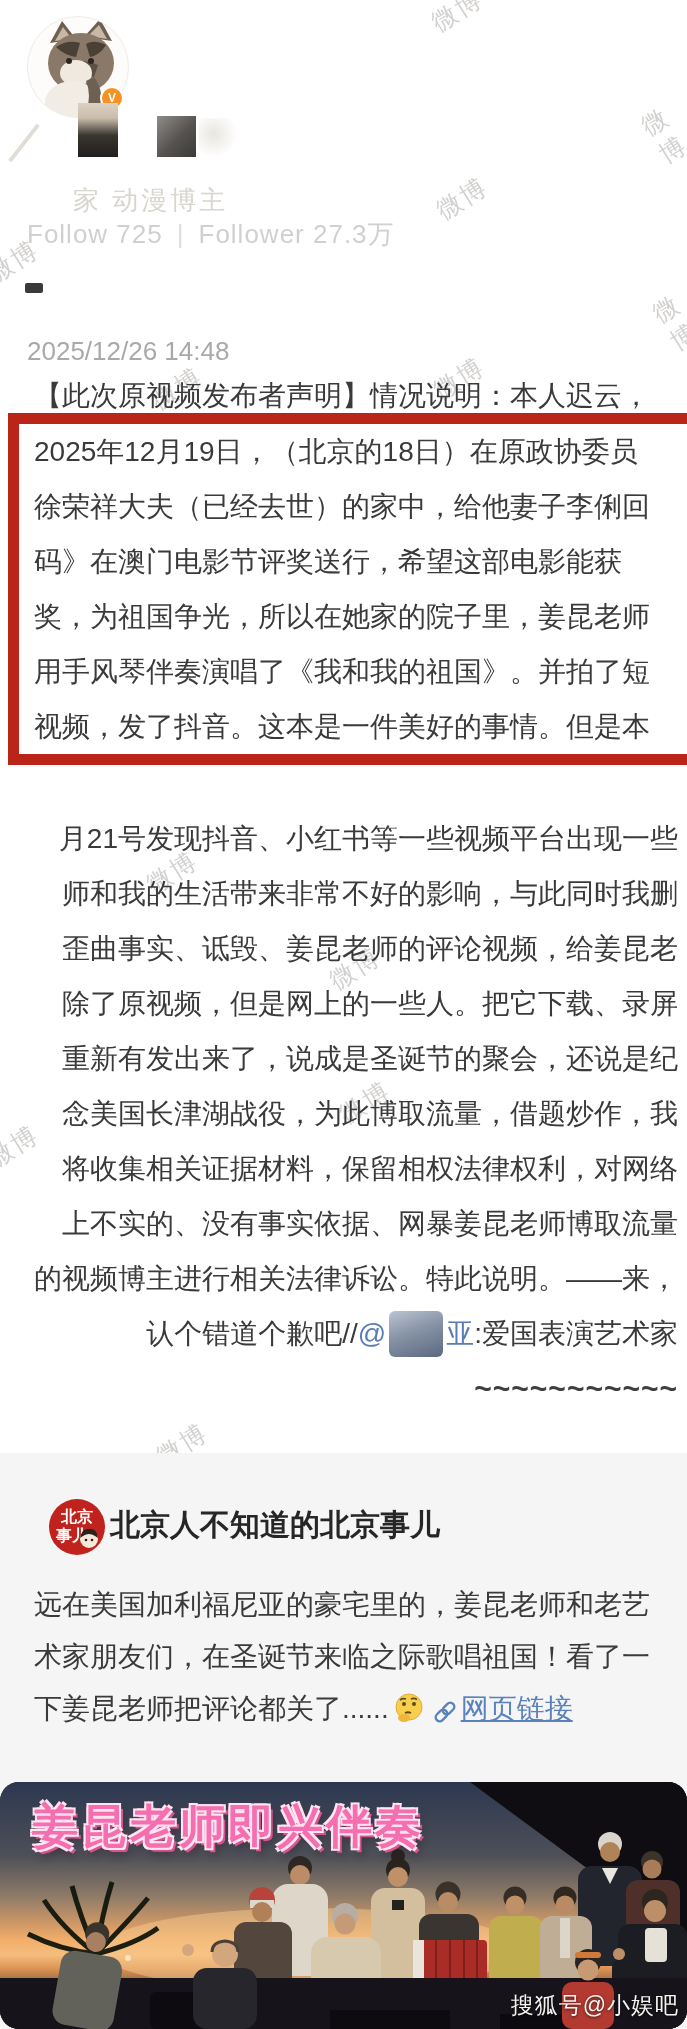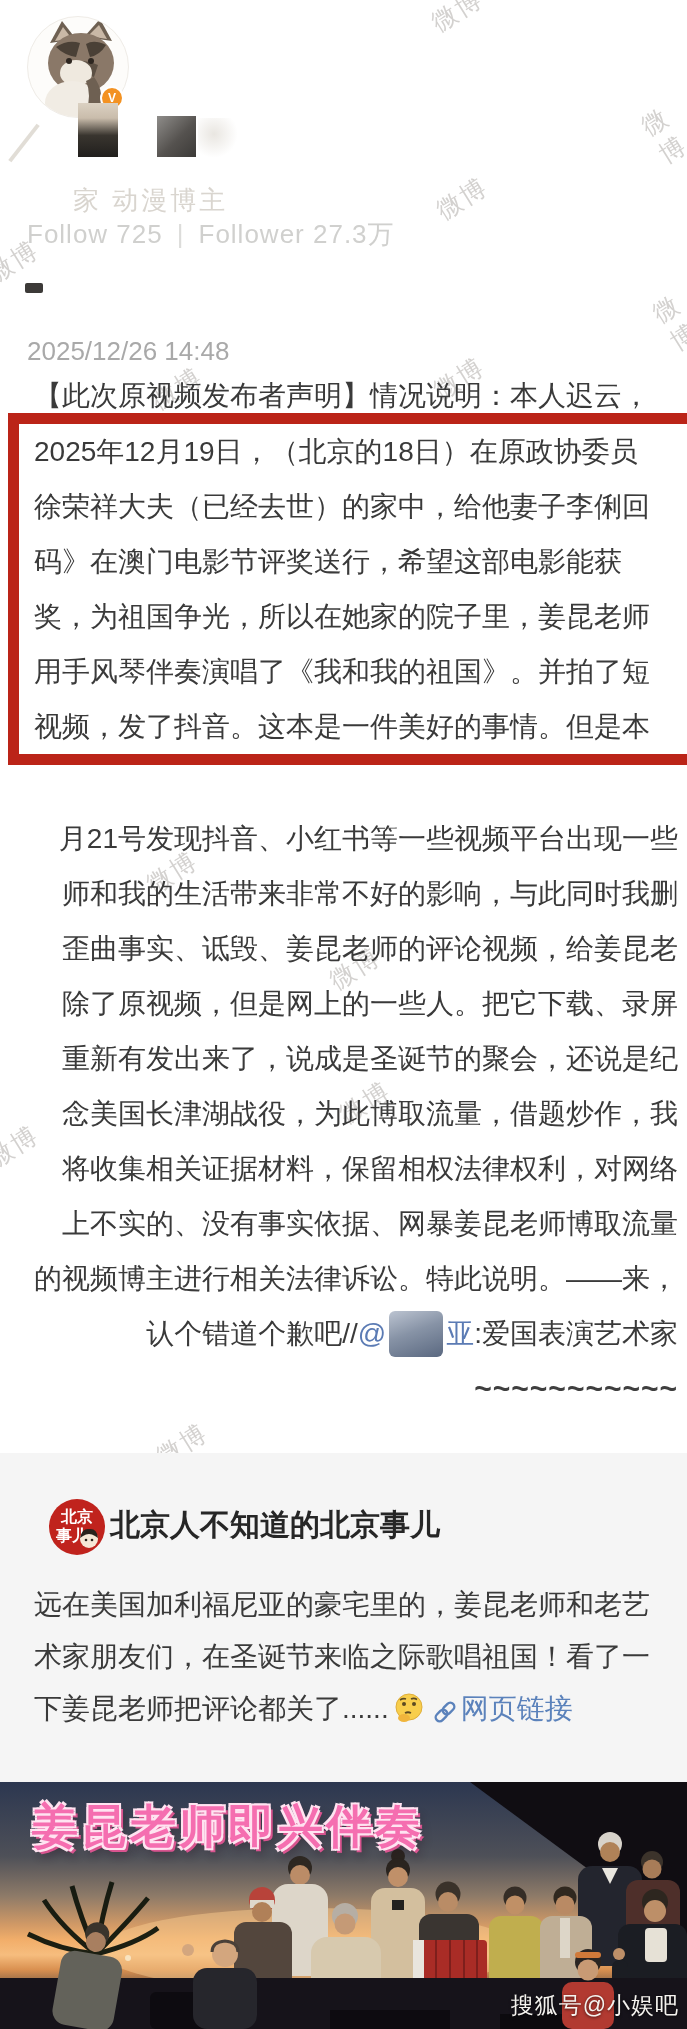--- a/index.html
+++ b/index.html
@@ -36,24 +36,24 @@
   .mention-at,.mention-name{color:#5b7bb4;}
   .blurbox{display:inline-block;width:54px;height:46px;border-radius:6px;vertical-align:middle;
            margin:0 3px 4px 3px;background:linear-gradient(160deg,#bcc4d1,#8793a6 45%,#5a6880);}
   .tildes{font-size:30px;font-weight:600;color:#3f3f3f;letter-spacing:1px;line-height:55px;height:55px;}
   
   .quote{position:absolute;left:0;top:1453px;width:687px;height:576px;background:#f5f5f5;}
   .qlogo{position:absolute;left:48px;top:45px;width:58px;height:58px;}
   .qname{position:absolute;left:110px;top:52px;font-size:30px;font-weight:700;color:#262626;white-space:nowrap;}
   .qtext{position:absolute;left:34px;top:126px;}
   .qline{white-space:nowrap;font-size:28px;line-height:52px;height:52px;color:#3a3a3a;}
-  .linklabel{color:#5b82bb;}
+  .linklabel{color:#5b82bb;text-decoration:underline;}
   .emoji,.linkicon{display:inline-block;vertical-align:-7px;margin:0 3px;}
   
-  .photo{position:absolute;left:0;top:329px;width:687px;height:247px;overflow:hidden;background:#101018;}
+  .photo{position:absolute;left:0;top:329px;width:687px;height:247px;overflow:hidden;background:#101018;border-radius:19px;}
   .ptitle{position:absolute;left:32px;top:14px;font-size:46px;font-weight:700;color:#f56eb0;
           letter-spacing:3px;white-space:nowrap;
           text-shadow:-2px -2px 0 #ffe4f1, 2px -2px 0 #ffe4f1, -2px 2px 0 #ffe4f1, 2px 2px 0 #ffe4f1,
                       4px 4px 0 #d8548f, 5px 7px 9px rgba(40,20,30,.45);}
   .pcredit{position:absolute;right:8px;bottom:8px;font-size:23px;color:#f5f3ef;letter-spacing:1px;
            text-shadow:0 1px 3px rgba(0,0,0,.65);}
 </style>
 </head>
 <body>
 

